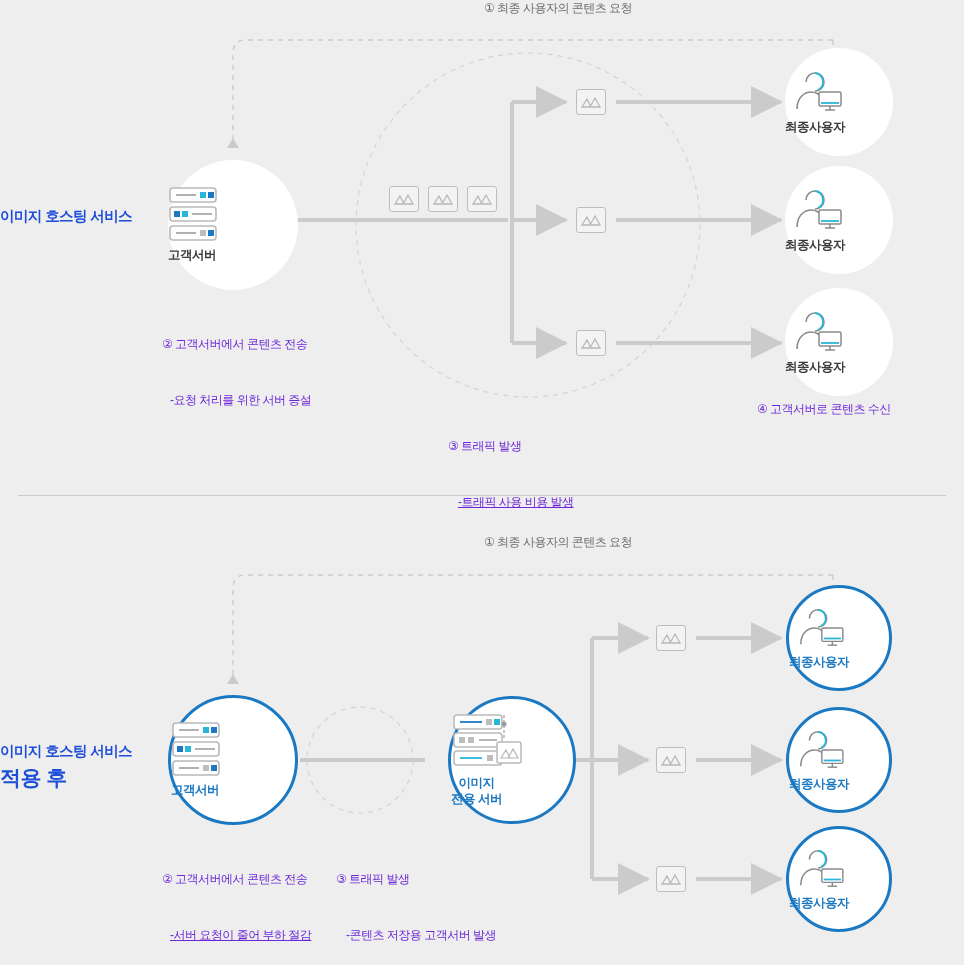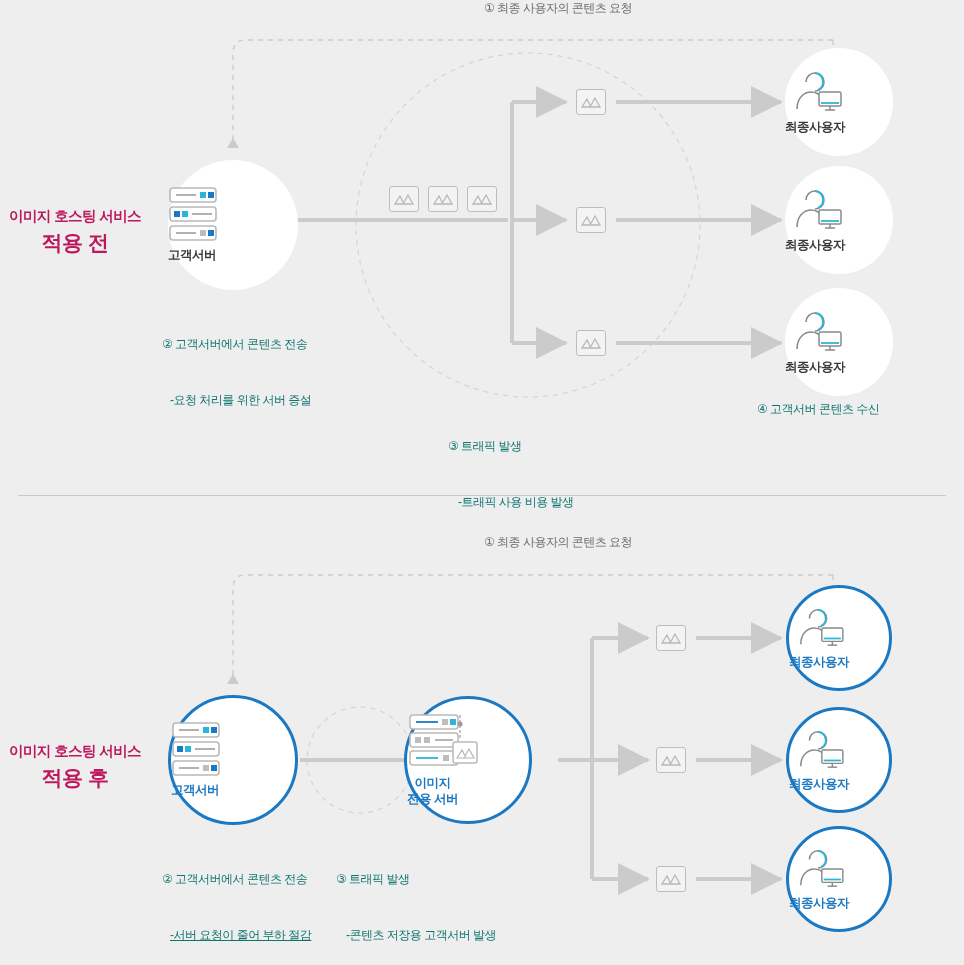--- a/index.html
+++ b/index.html
@@ -27,22 +27,21 @@
     top: 0;
     width: 964px;
     height: 965px;
     pointer-events: none;
   }
   
   .side-label {
     position: absolute;
     left: 0;
     width: 150px;
-    text-align: center;
-    color: #be185d;
+    color: #1d4ed8;
   }
   .side-label .l1 {
     font-size: 14.5px;
     font-weight: bold;
     letter-spacing: -0.6px;
     white-space: nowrap;
   }
   .side-label .l2 {
     font-size: 21px;
     font-weight: bold;
@@ -71,21 +70,21 @@
     color: #3a3a3a;
     margin-top: 6px;
   }
   .node.blue .node-label { color: #1b79c3; }
   
   .caption {
     position: absolute;
     font-size: 12px;
     line-height: 1.55;
     letter-spacing: -0.5px;
-    color: #0f766e;
+    color: #6d28d9;
     white-space: pre;
   }
   .caption.center { text-align: center; }
   .header-note {
     position: absolute;
     font-size: 12px;
     letter-spacing: -0.5px;
     color: #6b6b6b;
     white-space: nowrap;
   }
@@ -159,21 +158,20 @@
 
     <line x1="696" y1="638" x2="781" y2="638" stroke="#cbcbcb" stroke-width="4" marker-end="url(#ah)"></line>
     <line x1="696" y1="760" x2="781" y2="760" stroke="#cbcbcb" stroke-width="4" marker-end="url(#ah)"></line>
     <line x1="696" y1="879" x2="781" y2="879" stroke="#cbcbcb" stroke-width="4" marker-end="url(#ah)"></line>
   </svg>
 
   <div class="header-note" style="left:484px; top:0px;">① 최종 사용자의 콘텐츠 요청</div>
 
   <div class="side-label" style="top:207px;">
     <div class="l1">이미지 호스팅 서비스</div>
-    <div class="l2">적용 전</div>
   </div>
 
   <div class="node plain" style="left:168px; top:160px; width:130px; height:130px;">
     <span class="server-icon">
       <svg width="50" height="56" viewBox="0 0 50 56">
         <rect x="2" y="2" width="46" height="14" rx="3" fill="#fff" stroke="#b9b9b9" stroke-width="1.6"></rect>
         <line x1="8" y1="9" x2="28" y2="9" stroke="#9e9e9e" stroke-width="1.6"></line>
         <rect x="32" y="6" width="6" height="6" fill="#29b6d8"></rect>
         <rect x="40" y="6" width="6" height="6" fill="#1b79c3"></rect>
         <rect x="2" y="21" width="46" height="14" rx="3" fill="#fff" stroke="#b9b9b9" stroke-width="1.6"></rect>
@@ -221,21 +219,21 @@
       </svg>
   </div>
   <div class="imgbox" style="left:576px; top:330px;">
     <svg width="28" height="24" viewBox="0 0 28 24">
         <path d="M5,17 L10,9 L14,17 z M13,17 L18,8 L23,17 z" fill="none" stroke="#b8b8b8" stroke-width="1.3"></path>
       </svg>
   </div>
 
   <div class="caption center" style="left:448px; top:400px; width:300px; text-align:left;">
     <div>③ 트래픽 발생</div>
-    <div style="padding-left:10px;">-트래픽 사용 비용 발생</div>
+    <div style="padding-left:10px;text-decoration:underline;">-트래픽 사용 비용 발생</div>
   </div>
 
   <div class="node plain" style="left:785px; top:48px; width:108px; height:108px;">
     <span class="person-icon">
       <svg width="60" height="46" viewBox="0 0 60 46">
         <path d="M21,14 a9,9 0 1,1 9,9" fill="none" stroke="#8a8a8a" stroke-width="1.6"></path>
         <path d="M30,5 a9,9 0 0,1 3,17" fill="none" stroke="#29b6d8" stroke-width="1.8"></path>
         <path d="M12,41 C12,29 20,24 26,24 C31,24 35,27 37,30" fill="none" stroke="#8a8a8a" stroke-width="1.6"></path>
         <rect x="34" y="24" width="22" height="14" rx="1.5" fill="#fff" stroke="#8a8a8a" stroke-width="1.5"></rect>
         <line x1="36" y1="35" x2="54" y2="35" stroke="#29b6d8" stroke-width="1.8"></line>
@@ -269,21 +267,21 @@
         <path d="M12,41 C12,29 20,24 26,24 C31,24 35,27 37,30" fill="none" stroke="#8a8a8a" stroke-width="1.6"></path>
         <rect x="34" y="24" width="22" height="14" rx="1.5" fill="#fff" stroke="#8a8a8a" stroke-width="1.5"></rect>
         <line x1="36" y1="35" x2="54" y2="35" stroke="#29b6d8" stroke-width="1.8"></line>
         <line x1="45" y1="38" x2="45" y2="42" stroke="#8a8a8a" stroke-width="1.5"></line>
         <line x1="40" y1="42" x2="50" y2="42" stroke="#8a8a8a" stroke-width="1.5"></line>
       </svg>
     </span>
     <div class="node-label">최종사용자</div>
   </div>
 
-  <div class="caption" style="left:757px; top:400px;">④ 고객서버 콘텐츠 수신</div>
+  <div class="caption" style="left:757px; top:400px;">④ 고객서버로 콘텐츠 수신</div>
 
   <div class="divider" style="top:495px;"></div>
 
   <div class="header-note" style="left:484px; top:534px;">① 최종 사용자의 콘텐츠 요청</div>
 
   <div class="side-label" style="top:742px;">
     <div class="l1">이미지 호스팅 서비스</div>
     <div class="l2">적용 후</div>
   </div>
 
@@ -300,21 +298,21 @@
         <line x1="24" y1="28" x2="44" y2="28" stroke="#9e9e9e" stroke-width="1.6"></line>
         <rect x="2" y="40" width="46" height="14" rx="3" fill="#fff" stroke="#b9b9b9" stroke-width="1.6"></rect>
         <line x1="8" y1="47" x2="28" y2="47" stroke="#9e9e9e" stroke-width="1.6"></line>
         <rect x="32" y="44" width="6" height="6" fill="#bdbdbd"></rect>
         <rect x="40" y="44" width="6" height="6" fill="#1b79c3"></rect>
       </svg>
     </span>
     <div class="node-label">고객서버</div>
   </div>
 
-  <div class="node blue" style="left:404px; top:696px; width:128px; height:128px;">
+  <div class="node blue" style="left:448px; top:696px; width:128px; height:128px;">
     <span class="imgserver-icon">
       <svg width="72" height="58" viewBox="0 0 72 58">
         <rect x="3" y="3" width="48" height="14" rx="3" fill="#fff" stroke="#b9b9b9" stroke-width="1.5"></rect>
         <line x1="9" y1="10" x2="31" y2="10" stroke="#1b79c3" stroke-width="1.8"></line>
         <rect x="35" y="7" width="6" height="6" fill="#bdbdbd"></rect>
         <rect x="43" y="7" width="6" height="6" fill="#29b6d8"></rect>
         <rect x="3" y="21" width="48" height="14" rx="3" fill="#fff" stroke="#b9b9b9" stroke-width="1.5"></rect>
         <rect x="8" y="25" width="6" height="6" fill="#bdbdbd"></rect>
         <rect x="17" y="25" width="6" height="6" fill="#bdbdbd"></rect>
         <line x1="28" y1="28" x2="46" y2="28" stroke="#9e9e9e" stroke-width="1.5"></line>

